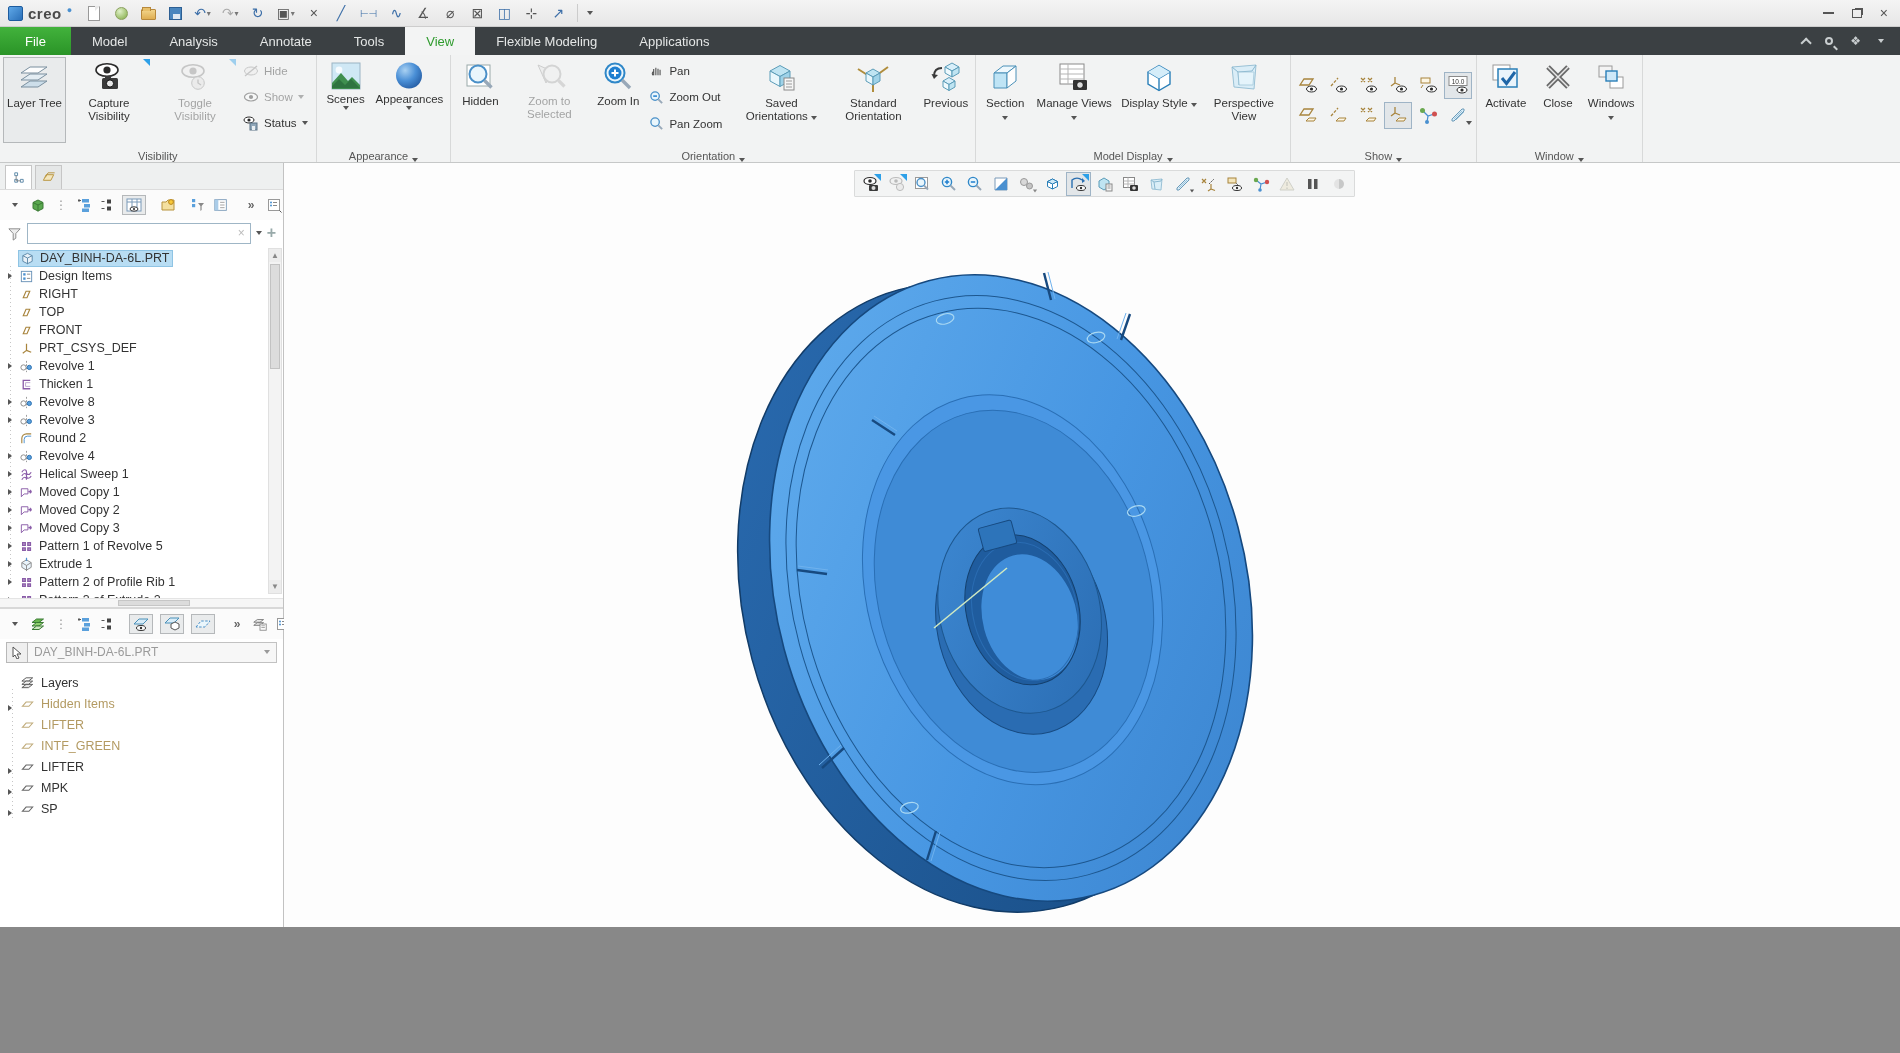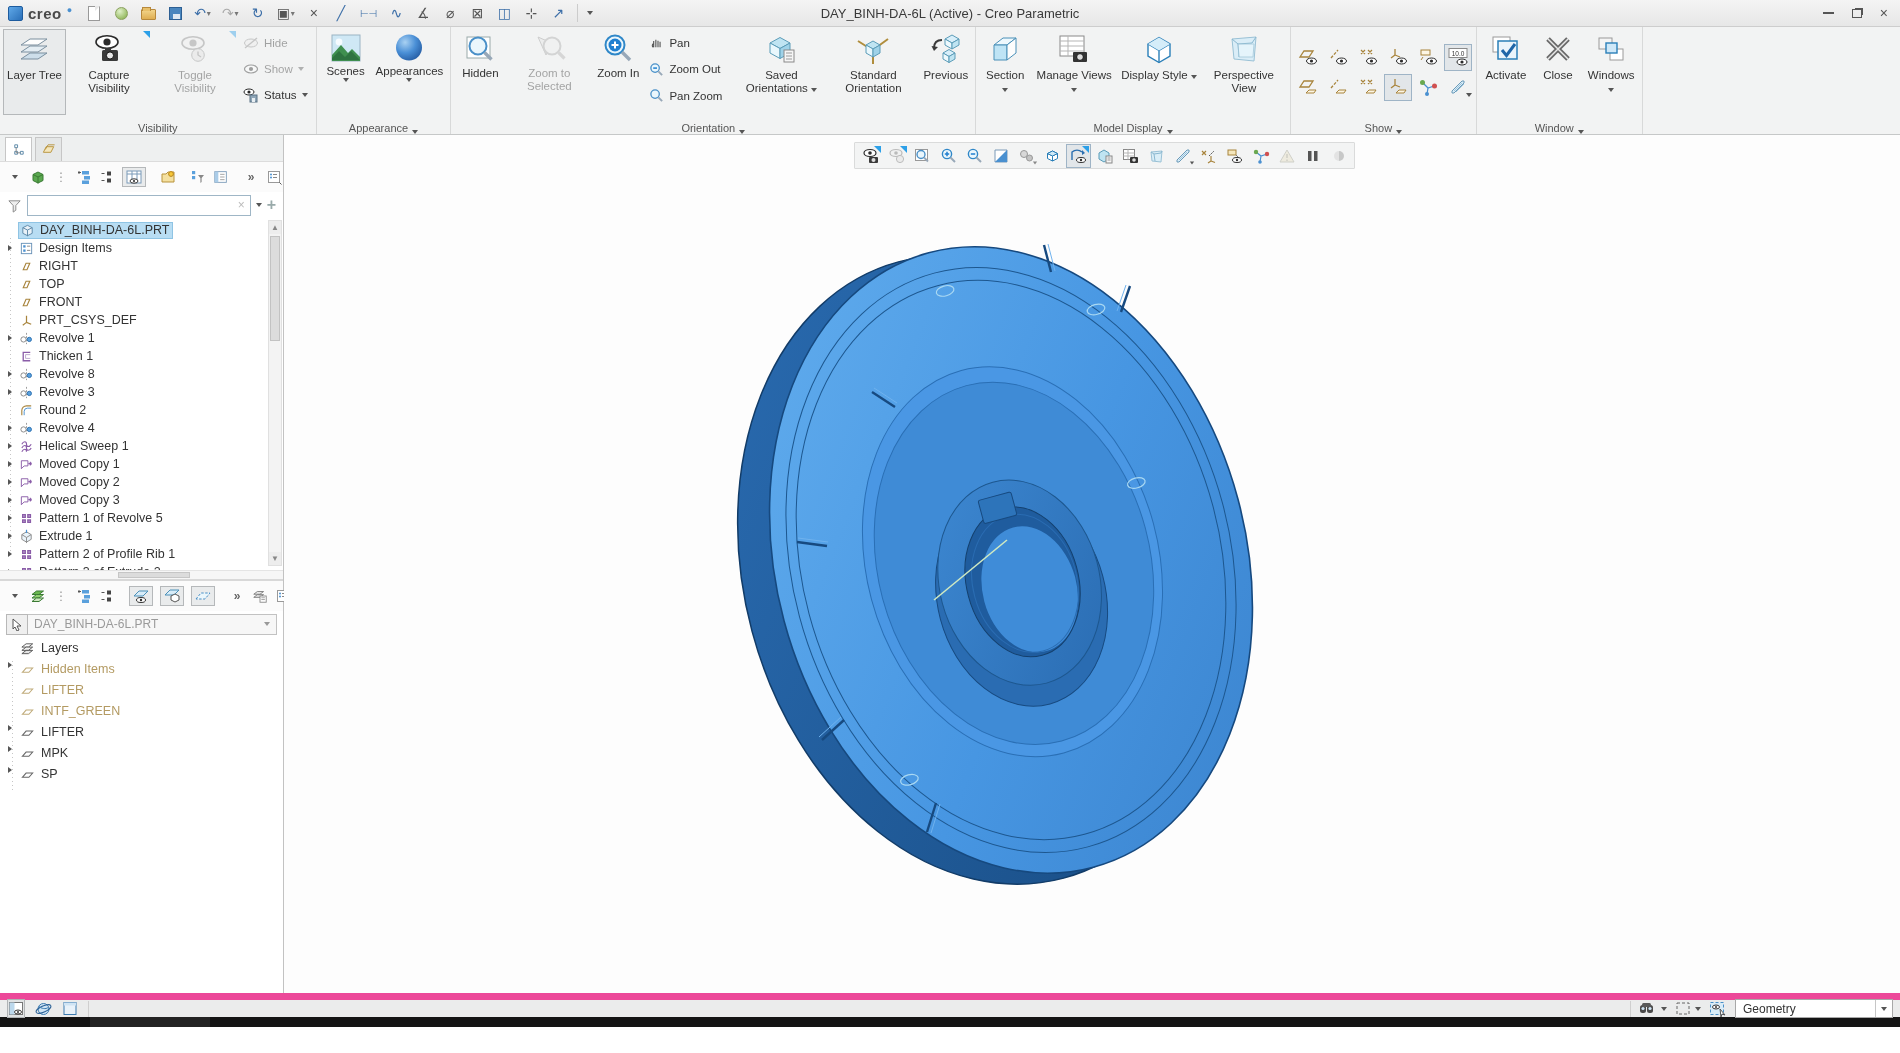--- a/index.html
+++ b/index.html
@@ -1,17 +1,17 @@
 <!DOCTYPE html>
 <html><head>
 <meta charset="utf-8">
 <style>
   *{box-sizing:border-box;margin:0;padding:0}
   body{font-family:"Liberation Sans",sans-serif;font-size:12px;color:#333;background:#888}
-  #app{position:relative;width:1900px;height:1053px;background:#fff;overflow:hidden}
+  #app{position:relative;width:1900px;height:927px;background:#fff;overflow:hidden}
 
   
   #titlebar{height:27px;background:linear-gradient(#f4f4f4,#e7e7e7);border-bottom:1px solid #cdcdcd;display:flex;align-items:center;position:relative}
   .logo{display:flex;align-items:center;gap:5px;padding:0 14px 0 8px}
   .logocube{width:15px;height:15px;background:linear-gradient(135deg,#5fa8e8,#2a6fb8);border:1px solid #1d5b9e;border-radius:2px}
   .logotext{font-size:15px;font-weight:bold;color:#4a4a4a;letter-spacing:.5px}
   .qa{display:flex;align-items:center;gap:11px}
   .qi{min-width:16px;height:18px;display:flex;align-items:center;justify-content:center;font-size:14px;color:#3d6fa8;cursor:default}
   .qi.gray{color:#aaa}.qi.dark{color:#555}
   .qi .mini{font-size:8px;color:#777;margin-left:1px}
@@ -81,21 +81,21 @@
   .varr{height:13px;display:flex;align-items:center;justify-content:center;font-size:8px;color:#888;background:#ededed}
   .vthumb{position:absolute;left:1px;right:1px;top:15px;height:105px;background:#dcdcdc;border:1px solid #c2c2c2}
   .hsb{height:9px;background:#f6f6f6;border-top:1px solid #e4e4e4;position:relative}
   .hthumb{position:absolute;left:118px;width:72px;top:1px;bottom:1px;background:#dcdcdc;border:1px solid #c6c6c6}
   .psplit{height:2px;background:#d8d8d8}
   .lcombo{height:26px;display:flex;align-items:center;gap:0;padding:2px 6px}
   .lcur{width:22px;height:21px;border:1px solid #b8b8b8;background:#efefef;display:flex;align-items:center;justify-content:center;color:#666}
   .lfield{flex:1;height:21px;border:1px solid #c2c2c2;border-left:none;background:#f7f7f7;color:#9a9a9a;display:flex;align-items:center;padding:0 6px}
   .lfield .dArr{margin-left:auto;border-top-color:#999}
   .ltree{font-size:12.5px;padding-top:4px;position:relative}
-  .lrow{height:21px;display:flex;align-items:flex-start;gap:6px;padding-left:5px}
+  .lrow{height:21px;display:flex;align-items:flex-end;gap:6px;padding-left:5px}
   .lrow .tw{width:9px}
   .dim{color:#b39a62}
   .ltreelines{position:absolute;left:12px;top:24px;height:130px;width:1px;background-image:repeating-linear-gradient(to bottom,#c6c6c6 0 1px,transparent 1px 4px)}
 
   
   #canvas{flex:1;position:relative;background:#fdfdfd;overflow:hidden}
   .gtoolbar{position:absolute;left:570px;top:7px;height:27px;display:flex;align-items:center;gap:1px;background:rgba(242,243,243,.95);border:1px solid #dadbdb;padding:0 3px;border-radius:1px}
   .gbtn{width:25px;height:24px;display:flex;align-items:center;justify-content:center;position:relative;border:1px solid transparent;cursor:default}
   .gbtn.pressed{border-color:#9fb4c6;background:#e2e6e9}
 
@@ -257,28 +257,43 @@
       <span class="qi dark">
           <span>⊹</span>
         </span>
       <span class="qi">
           <span>↗</span>
         </span>
       <span class="qi dark" style="border-left:1px solid #ccc;padding-left:9px">
           <span class="dArr"></span>
         </span>
     </div>
-    <div id="title">DAY_BINH-DA-6L (Active) - Creo Parametric</div>
     <div class="winctl">
       <span class="wbar"></span>
       <span class="wmax"></span>
       <span class="wx">×</span>
     </div>
   </div>
 
+  <div id="tabbar">
+    <div class="tab file">File</div>
+    <div class="tab">Model</div>
+    <div class="tab">Analysis</div>
+    <div class="tab">Annotate</div>
+    <div class="tab">Tools</div>
+    <div class="tab active">View</div>
+    <div class="tab">Flexible Modeling</div>
+    <div class="tab">Applications</div>
+    <div class="tabright">
+      <span class="chev"></span>
+      <span class="maglass"></span>
+      <span>❖</span>
+      <span class="dArr" style="border-top-color:#c9ced0"></span>
+    </div>
+  </div>
 
   <div id="ribbon">
 
     <div class="grp">
       <div class="gbody">
         <button class="btnL framed">
           <svg width="34" height="34" viewBox="0 0 34 34">
               <path d="M4 12l9-6h17l-9 6z" fill="#fdfdfd" stroke="#7a8f9f"></path>
               <path d="M4 19l9-6h17l-9 6z" fill="#e4edf3" stroke="#7a8f9f"></path>
               <path d="M4 26l9-6h17l-9 6z" fill="#cddeea" stroke="#7a8f9f"></path>

